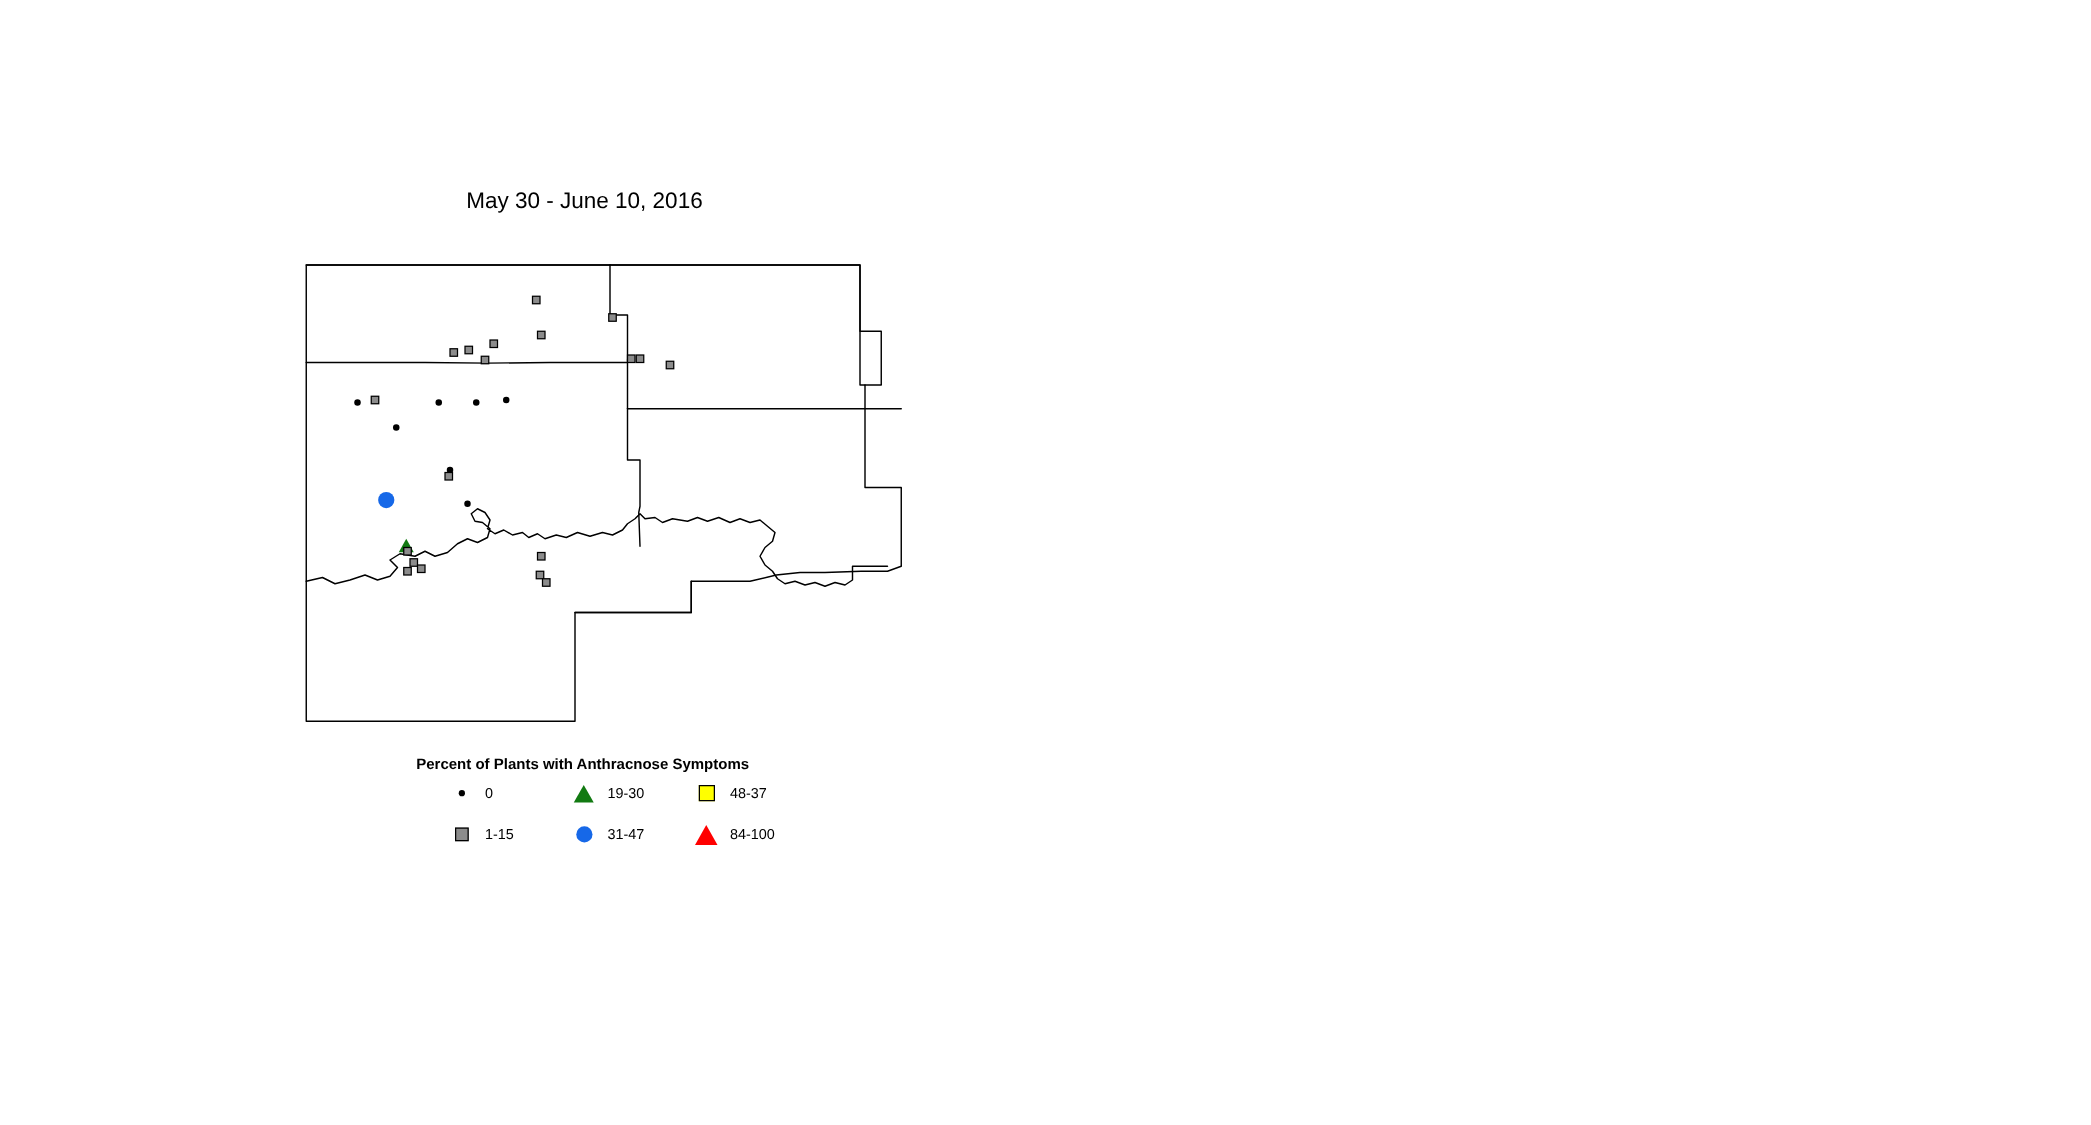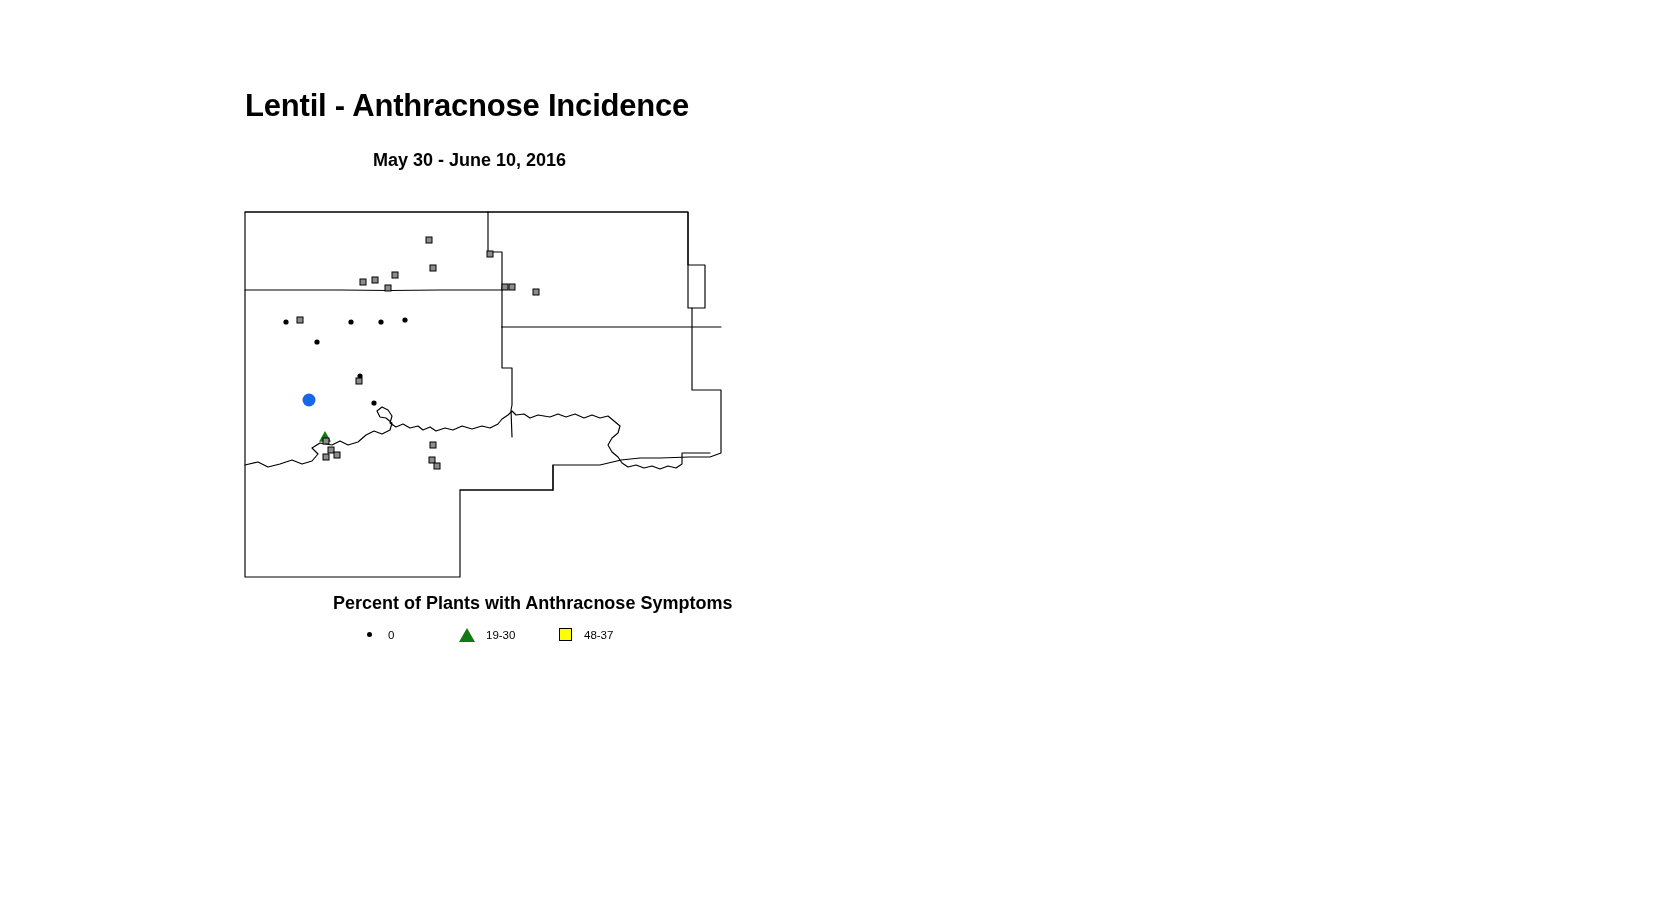--- a/index.html
+++ b/index.html
@@ -29,21 +29,21 @@
     font-size: 31px;
     font-weight: bold;
     letter-spacing: -0.2px;
     white-space: nowrap;
   }
   .subtitle {
     position: absolute;
     left: 373px;
     top: 150px;
     font-size: 18px;
-    font-weight: bold;
+    font-weight: normal;
     white-space: nowrap;
   }
   #map-area {
     position: absolute;
     left: 240px;
     top: 205px;
     width: 500px;
     height: 385px;
   }
   #map-svg {
@@ -52,22 +52,22 @@
   .legend {
     position: absolute;
     left: 330px;
     top: 590px;
     width: 400px;
     height: 95px;
   }
   .legend-title {
     position: absolute;
     left: 3px;
-    top: 3px;
-    font-size: 18px;
+    top: 14px;
+    font-size: 12px;
     font-weight: bold;
     white-space: nowrap;
   }
   .legend-grid {
     position: absolute;
     left: 28px;
     top: 28px;
     width: 360px;
   }
   .legend-row {
@@ -133,21 +133,20 @@
     height: 13px;
     border-radius: 50%;
     background: #1668e8;
   }
 </style>
 </head>
 <body>
 
 <div id="figure">
 
-  <div class="title">Lentil - Anthracnose Incidence</div>
   <div class="subtitle">May 30 - June 10, 2016</div>
 
   <div id="map-area">
     <svg id="map-svg" width="500" height="385" viewBox="0 0 500 385" xmlns="http://www.w3.org/2000/svg">
       <g fill="none" stroke="#000000" stroke-width="1.15" stroke-linejoin="round" stroke-linecap="round">
 
         <path d="M5,7 L5,372 L220,372 L220,285 L313,285 L313,260 L360,260
                  L381,255 L400,253 L420,253 L449,252 L470,252 L481,248
                  L481,185 L452,185 L452,103 L448,103 L448,7 Z"></path>
 
@@ -233,17 +232,37 @@
           <span class="legend-label">19-30</span>
         </div>
         <div class="legend-item">
           <span class="legend-sym">
               <span class="sym-square-yellow"></span>
             </span>
           <span class="legend-label">48-37</span>
         </div>
       </div>
 
+      <div class="legend-row">
+        <div class="legend-item">
+          <span class="legend-sym">
+              <span class="sym-square"></span>
+            </span>
+          <span class="legend-label">1-15</span>
+        </div>
+        <div class="legend-item">
+          <span class="legend-sym">
+              <span class="sym-circle-blue"></span>
+            </span>
+          <span class="legend-label">31-47</span>
+        </div>
+        <div class="legend-item">
+          <span class="legend-sym">
+              <span class="sym-tri-red"></span>
+            </span>
+          <span class="legend-label">84-100</span>
+        </div>
+      </div>
 
     </div>
   </div>
 
 </div>
 
 </body></html>

